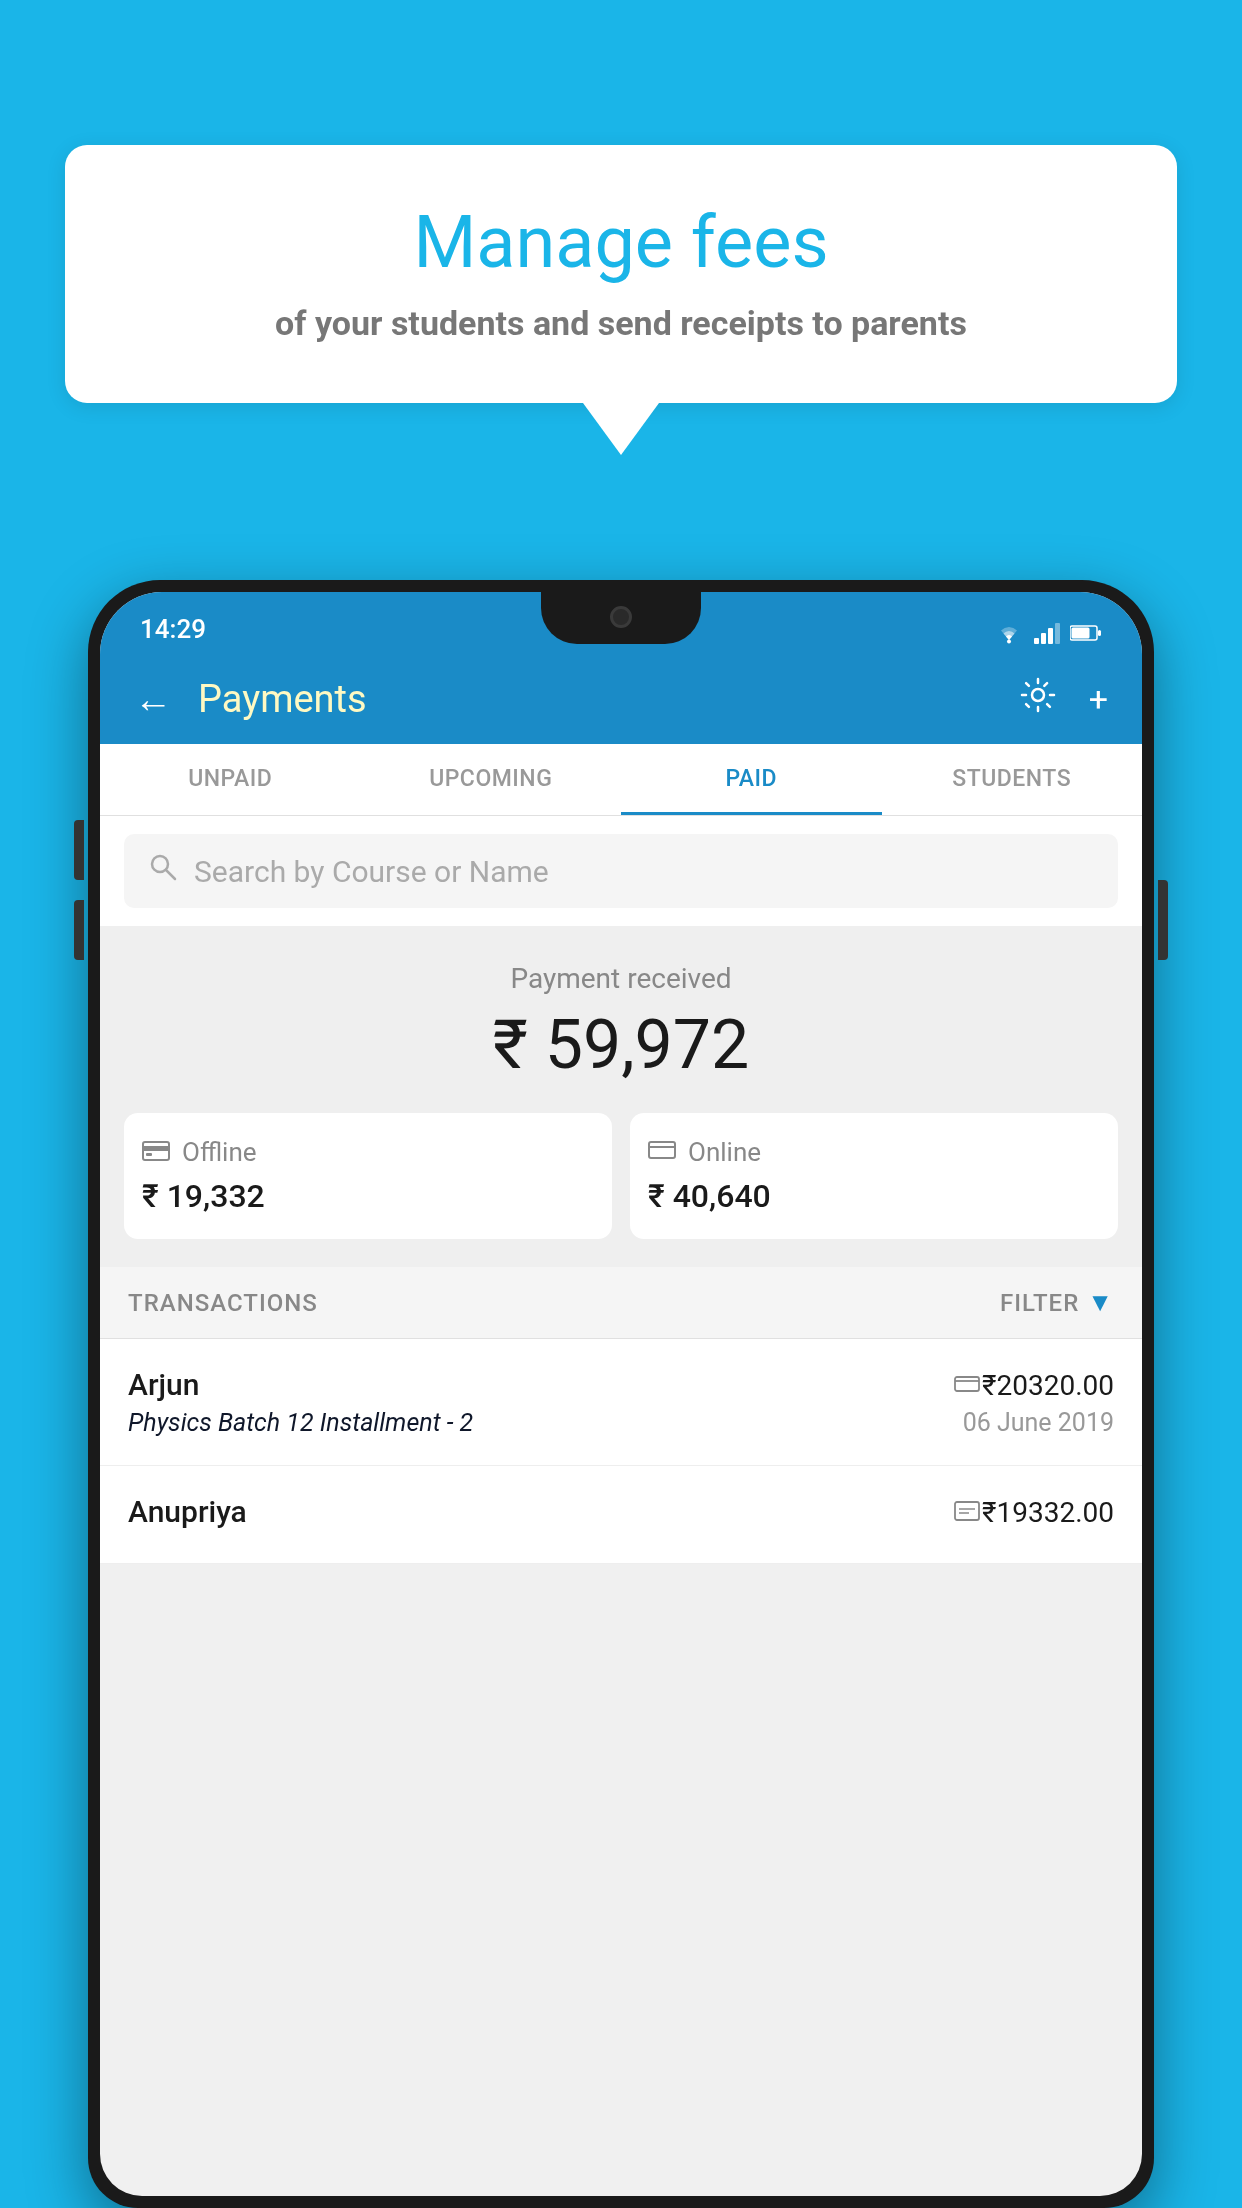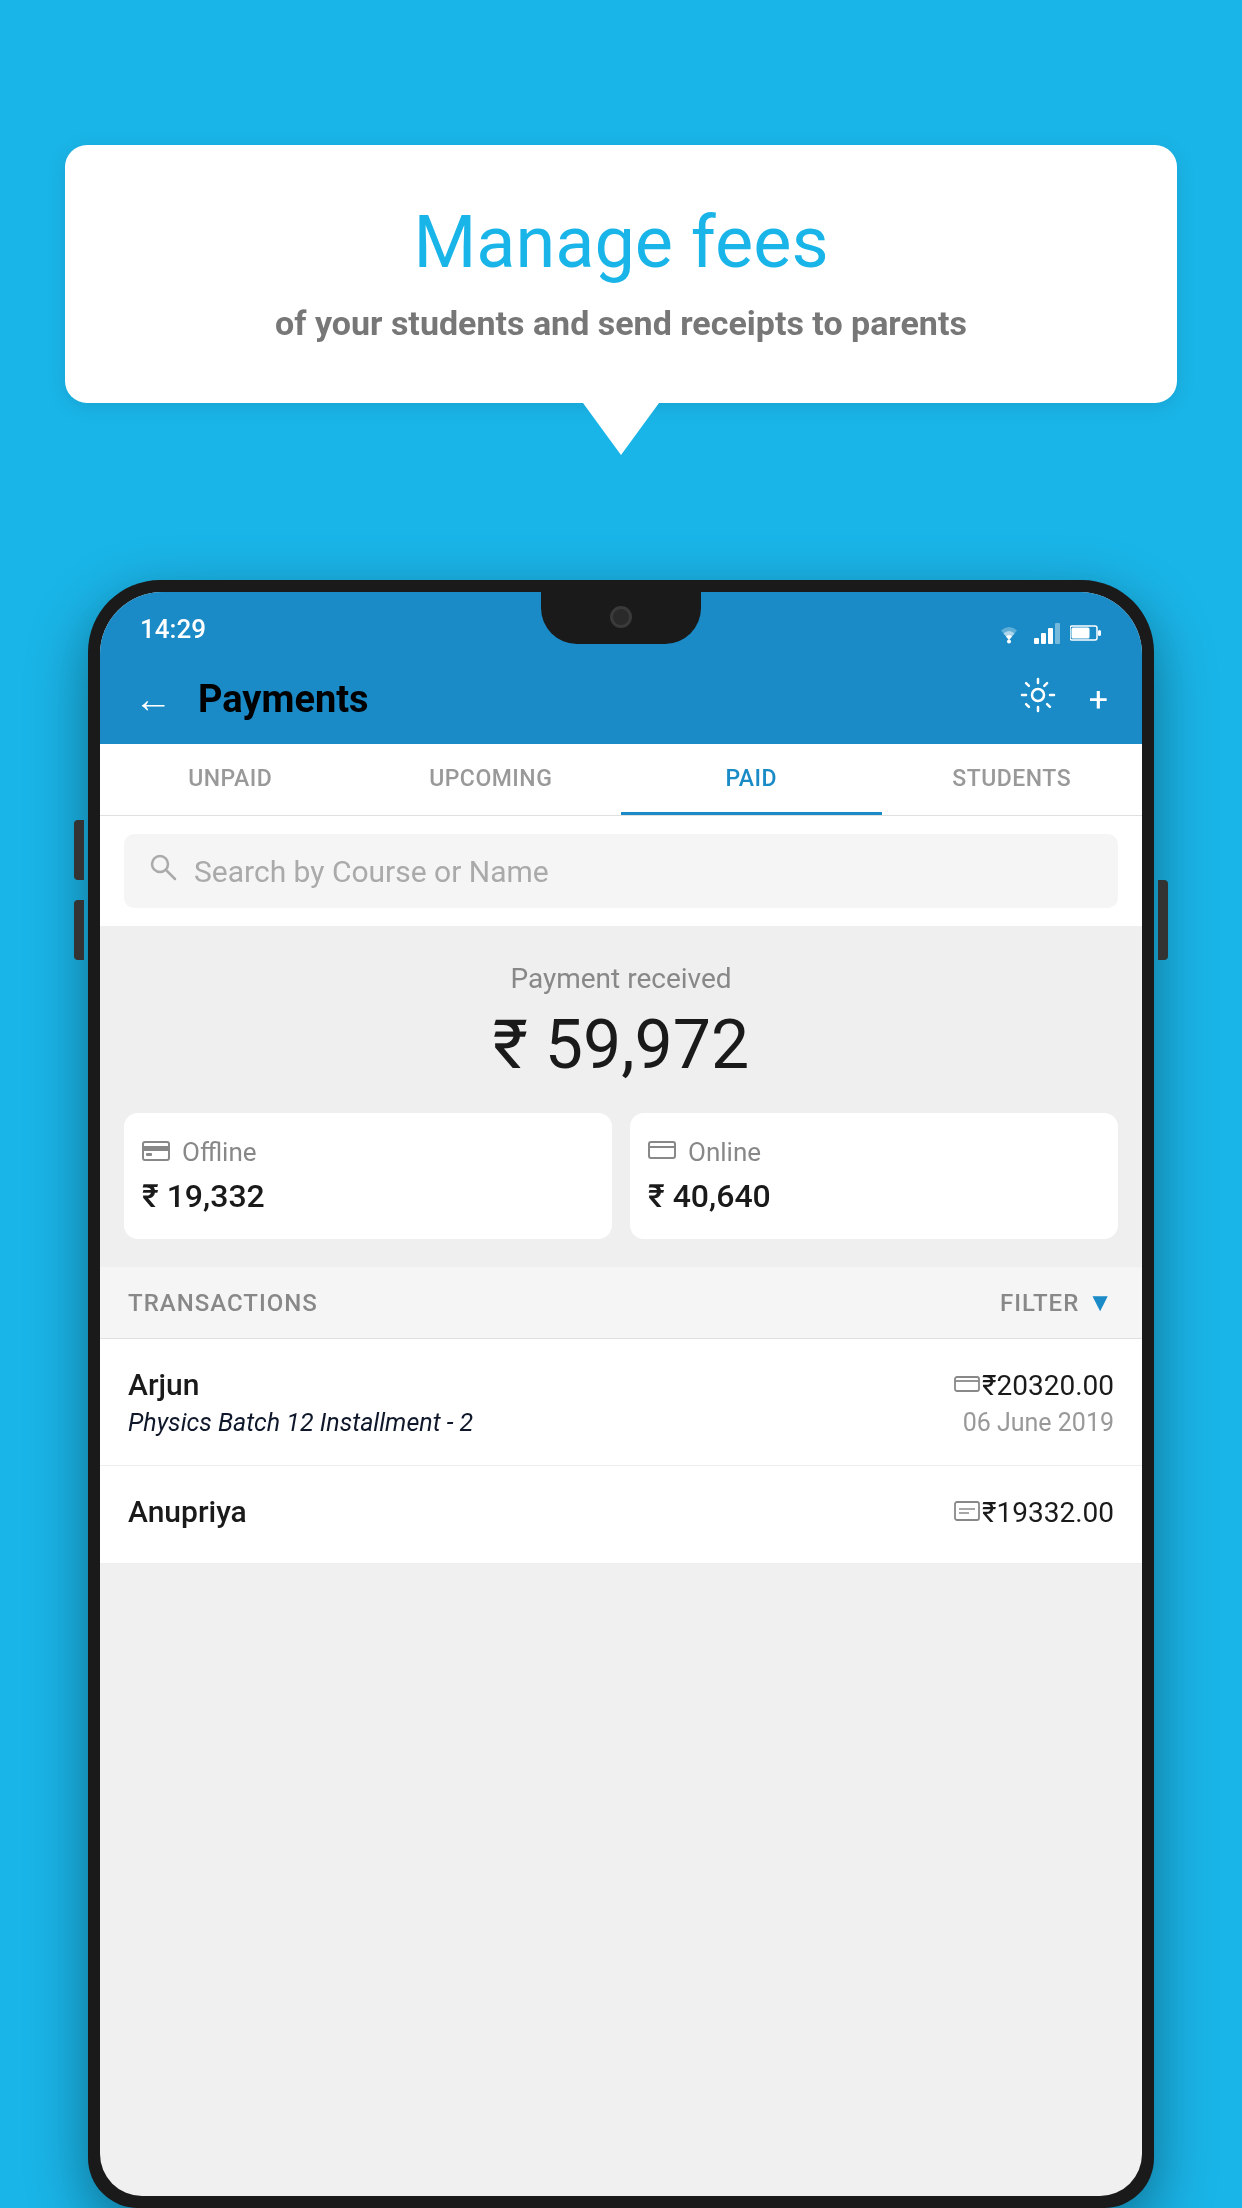--- a/index.html
+++ b/index.html
@@ -136,23 +136,23 @@
     }
 
     .back-btn {
       color: white;
       font-size: 38px;
       cursor: pointer;
       padding: 6px;
     }
 
     .app-title {
-      color: #000000;
+      color: #fef9c3;
       font-size: 38px;
-      font-weight: 700;
+      font-weight: 400;
       flex: 1;
     }
 
     .gear-btn, .plus-btn {
       color: white;
       font-size: 34px;
       cursor: pointer;
       padding: 6px;
     }
 

